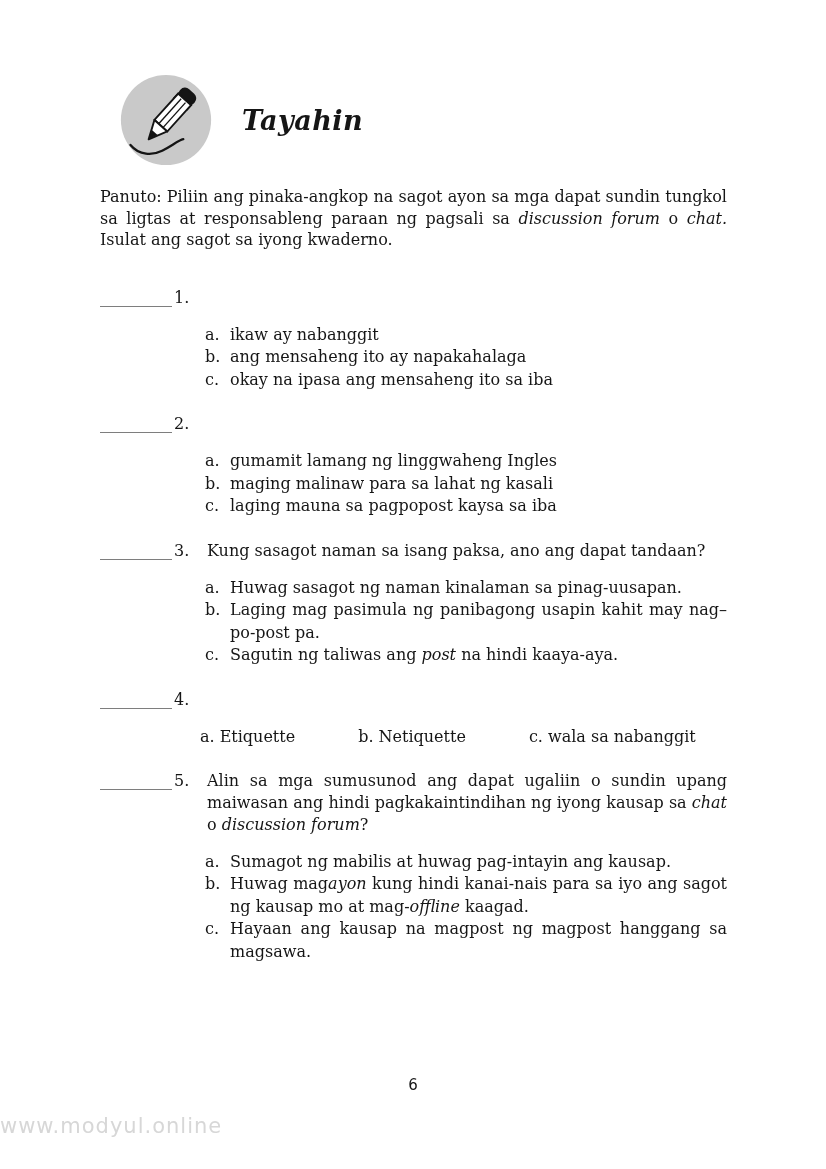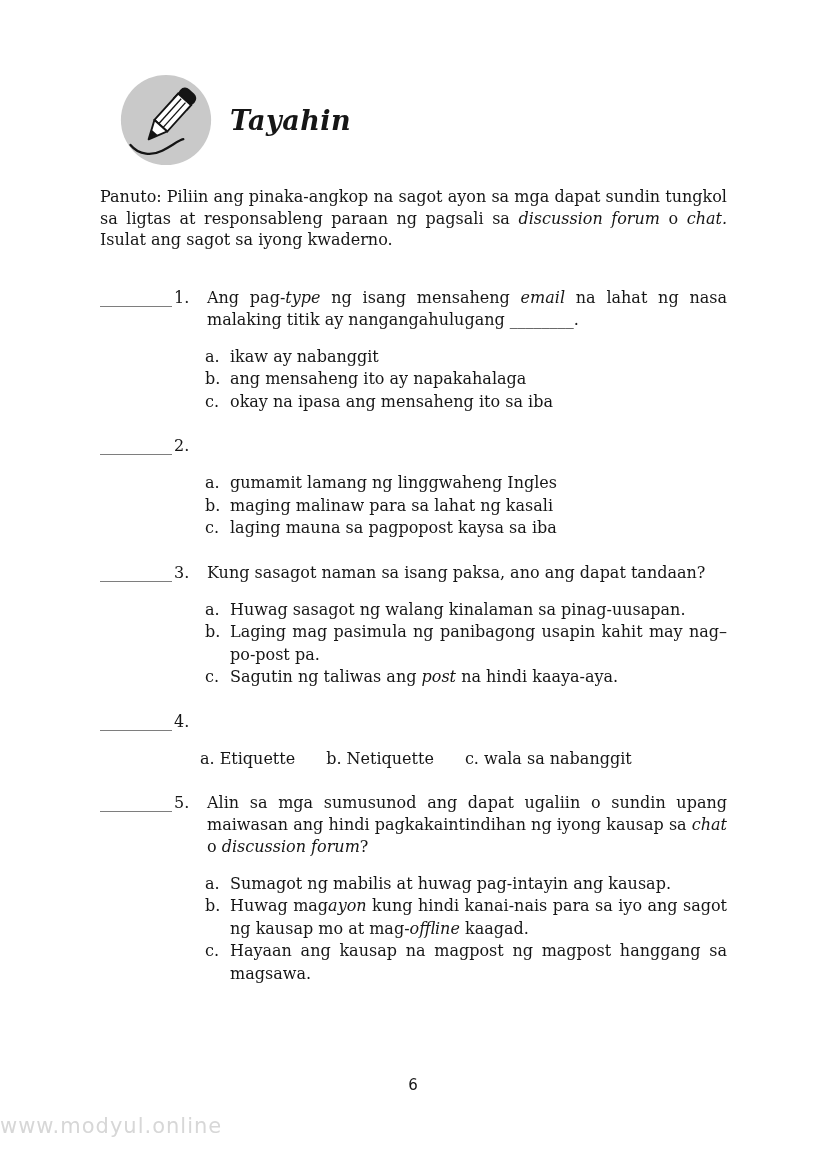--- a/index.html
+++ b/index.html
@@ -14,21 +14,21 @@
   }
   .content {
     position: absolute;
     left: 100px;
     top: 72px;
     width: 627px;
   }
   .hdr {
     display: flex;
     align-items: center;
-    gap: 16px;
+    gap: 28px;
     margin-left: 18px;
     margin-bottom: 18px;
   }
   .icon-circle { width: 96px; height: 96px; flex: 0 0 auto; }
   .title {
     font-size: 27px;
     font-weight: bold;
     font-style: italic;
     letter-spacing: 0.5px;
     margin: 0;
@@ -50,21 +50,21 @@
     margin: 15px 0 0 105px;
     padding: 0;
     font-size: 16px;
     line-height: 22.5px;
   }
   .choice { display: flex; }
   .c-label { flex: 0 0 25px; }
   .c-text { flex: 1; text-align: justify; }
   .choices-row {
     display: flex;
-    gap: 31px;
+    gap: 63px;
     list-style: none;
     margin: 15px 0 0 100px;
     padding: 0;
     font-size: 16px;
     line-height: 22px;
   }
   .choices-row .choice { display: block; flex: 0 0 auto; }
   .choices-row .c-label { display: inline; padding-right: 5px; }
   .choices-row .c-text { display: inline; }
   .it { font-style: italic; }
@@ -115,21 +115,20 @@
     </div>
 
     <p class="panuto"><span class="lbl">Panuto:</span> <span><span>Piliin ang pinaka-angkop na sagot ayon sa mga dapat sundin tungkol sa ligtas at responsableng paraan ng pagsali sa </span><span class="it">discussion forum</span><span> o </span><span class="it">chat.</span><span> Isulat ang sagot sa iyong kwaderno.</span></span></p>
 
     <section>
 
       <div class="q">
         <div class="q-line">
           <span class="q-blank">_________</span>
             <span class="q-num">1.</span>
-            <span class="q-text"><span>Ang pag-</span><span class="it">type</span><span> ng isang mensaheng </span><span class="it">email</span><span> na lahat ng nasa malaking titik ay nangangahulugang ________.</span></span>
         </div>
         <ul class="choices">
           <li class="choice">
               <span class="c-label">a.</span>
               <span class="c-text"><span>ikaw ay nabanggit</span></span>
             </li>
           <li class="choice">
               <span class="c-label">b.</span>
               <span class="c-text"><span>ang mensaheng ito ay napakahalaga</span></span>
             </li>
@@ -163,21 +162,21 @@
 
       <div class="q">
         <div class="q-line">
           <span class="q-blank">_________</span>
             <span class="q-num">3.</span>
             <span class="q-text"><span>Kung sasagot naman sa isang paksa, ano ang dapat tandaan?</span></span>
         </div>
         <ul class="choices">
           <li class="choice">
               <span class="c-label">a.</span>
-              <span class="c-text"><span>Huwag sasagot ng walang kinalaman sa pinag-uusapan.</span></span>
+              <span class="c-text"><span>Huwag sasagot ng naman kinalaman sa pinag-uusapan.</span></span>
             </li>
           <li class="choice">
               <span class="c-label">b.</span>
               <span class="c-text"><span>Laging mag pasimula ng panibagong usapin kahit may nag–po-post pa.</span></span>
             </li>
           <li class="choice">
               <span class="c-label">c.</span>
               <span class="c-text"><span>Sagutin ng taliwas ang </span><span class="it">post</span><span> na hindi kaaya-aya.</span></span>
             </li>
         </ul>

